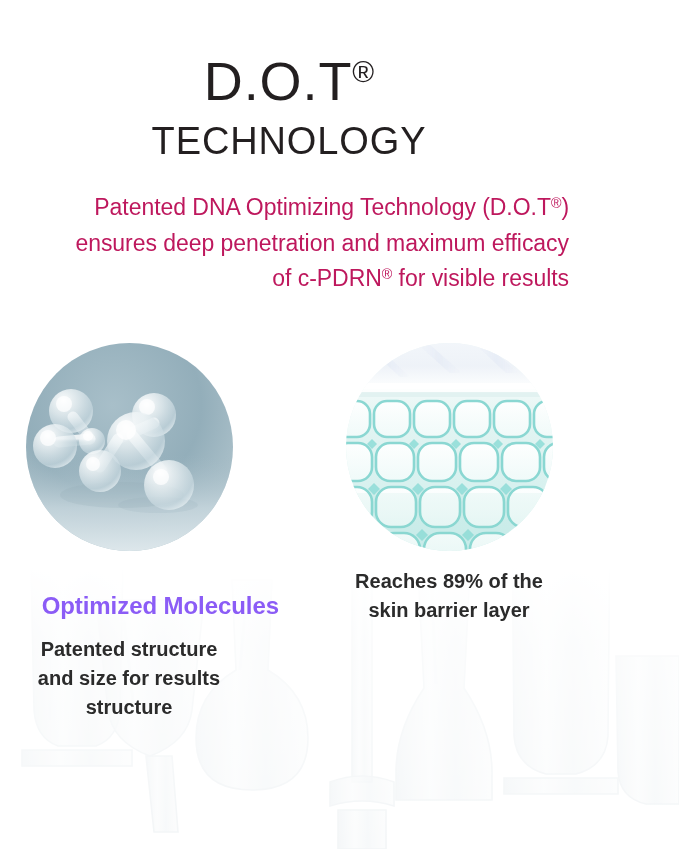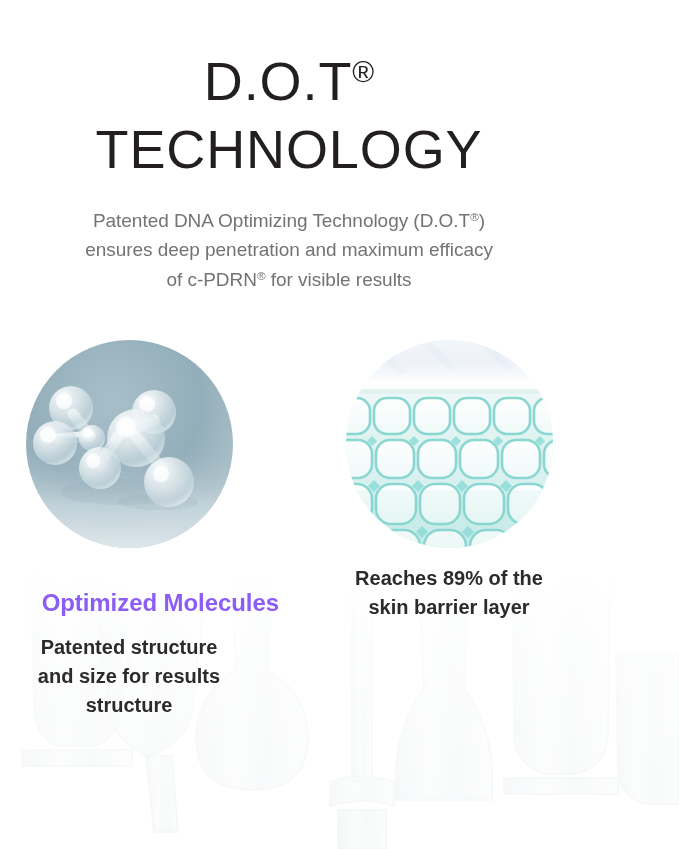--- a/index.html
+++ b/index.html
@@ -49,32 +49,32 @@
     padding-top: 54px;
     white-space: nowrap;
   }
   .headline .l1 .reg {
     font-size: 0.55em;
     vertical-align: 0.62em;
     letter-spacing: 0;
   }
   .headline .l2 {
     display: block;
-    font-size: 54px;
+    font-size: 38px;
     padding-top: 14px;
     white-space: nowrap;
   }
 
   
   .intro {
     margin: 30px auto 0 auto;
     width: 560px;
-    text-align: center;
-    color: #737373;
-    font-size: 19px;
+    text-align: right;
+    color: #be185d;
+    font-size: 23px;
     line-height: 1.55;
     font-weight: 400;
     letter-spacing: -0.002em;
   }
   .intro .ln { display: block; white-space: nowrap; }
   .intro sup {
     font-size: 0.62em;
     vertical-align: 0.5em;
     line-height: 0;
   }

